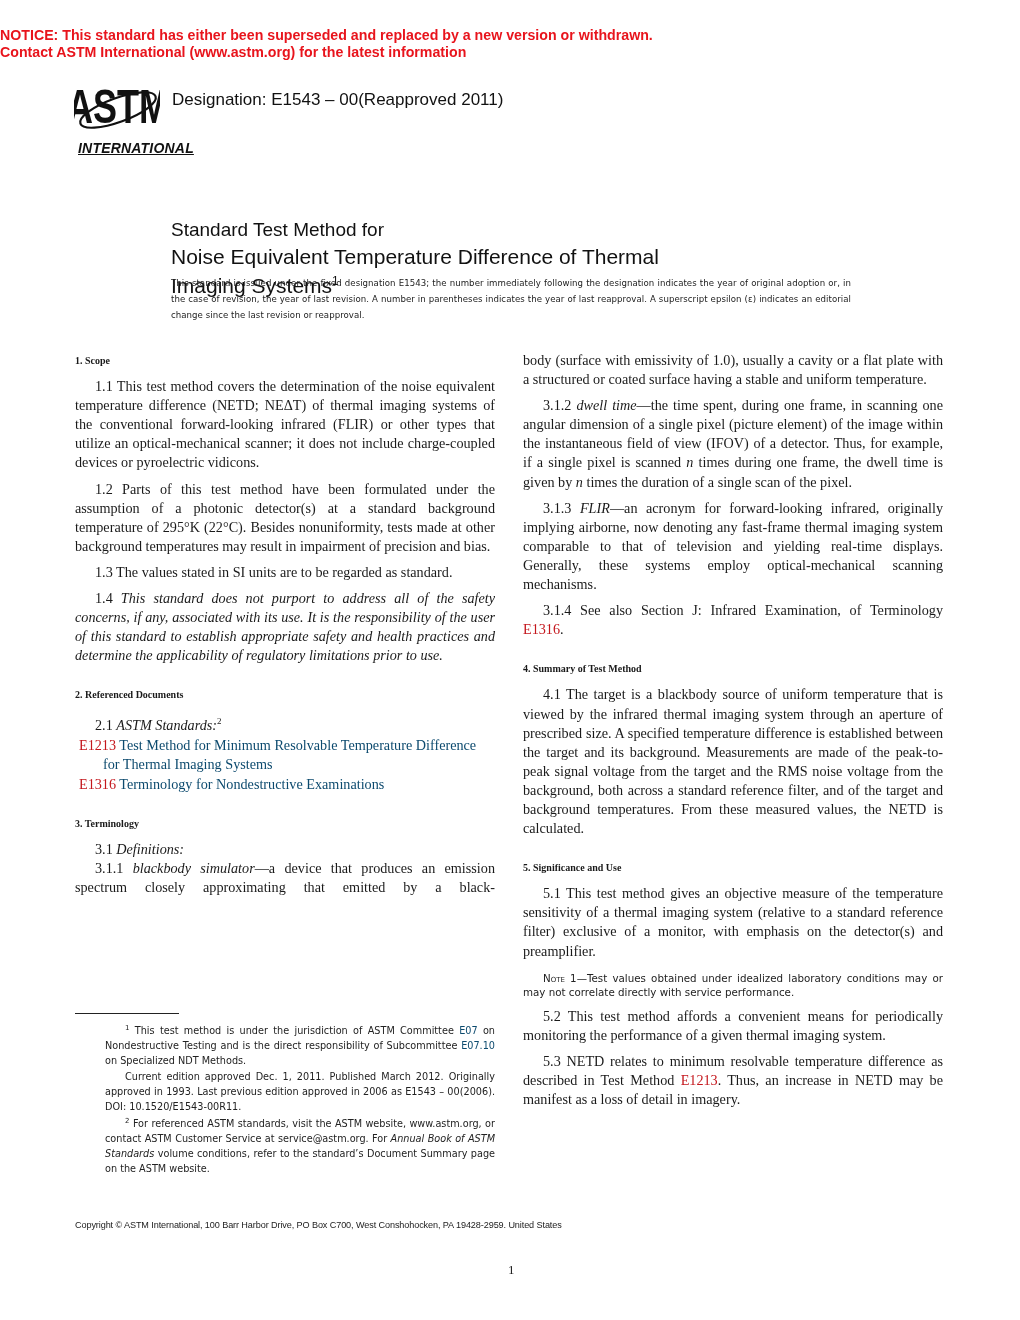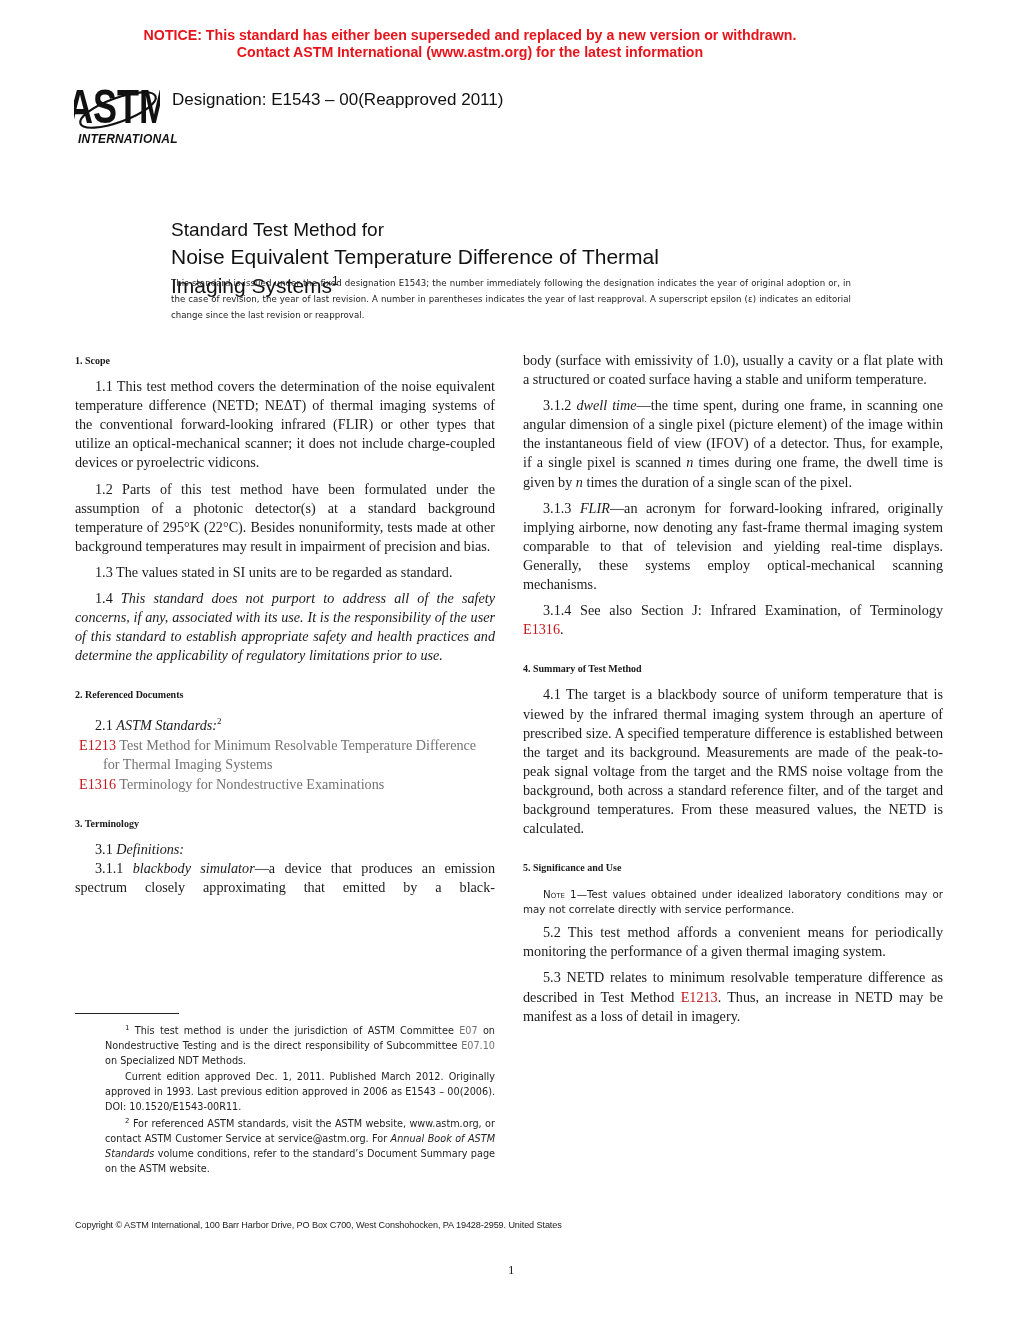--- a/index.html
+++ b/index.html
@@ -1,24 +1,24 @@
 <!DOCTYPE html>
 <html><head>
 <meta charset="utf-8">
 <style>
   * { box-sizing: border-box; margin: 0; padding: 0; }
   html, body { width: 1020px; height: 1320px; background: #ffffff; overflow: hidden; }
   body { position: relative; font-family: "Liberation Serif", serif; color: #1a1a1a; }
 
-  .notice { position: absolute; top: 27px; left: 0; width: 940px; text-align: center;
+  .notice { position: absolute; top: 27px; left: 0; width: 940px; 
     font-family: "Liberation Sans", sans-serif; font-weight: bold; color: #e8141c; font-size: 14.2px; line-height: 17px; }
 
   .logo { position: absolute; left: 74px; top: 78px; width: 86px; height: 66px; }
-  .logo-text { position: absolute; left: 78px; top: 132px; font-family: "Liberation Sans", sans-serif;
-    font-weight: bold; font-style: italic; font-size: 12px; letter-spacing: 0.2px; color: #111; }
+  .logo-text { position: absolute; left: 78px; top: 140px; font-family: "Liberation Sans", sans-serif;
+    font-weight: bold; font-style: italic; font-size: 14px; letter-spacing: 0.2px; color: #111; text-decoration: underline; }
   .designation { position: absolute; left: 172px; top: 90px; font-family: "Liberation Sans", sans-serif;
     font-size: 17px; color: #111; }
 
   .title-block { position: absolute; left: 171px; top: 176px; font-family: "Liberation Sans", sans-serif; color: #111; margin-top: 43px; }
   .title-l1 { font-size: 19px; line-height: 22px; }
   .title-l2 { font-size: 21px; line-height: 27px; margin-top: 2px; }
   .title-l2 sup { font-size: 12px; vertical-align: super; line-height: 0; }
 
   .issued { position: absolute; left: 171px; top: 275px; width: 680px; font-family: "DejaVu Sans", sans-serif;
     font-size: 8.6px; line-height: 16px; color: #222; text-align: justify; letter-spacing: 0.05px; }
@@ -26,21 +26,21 @@
   .col { position: absolute; width: 420px; font-size: 14.2px; line-height: 19.1px; text-align: justify; }
   .col-left { left: 75px; top: 351px; }
   .col-right { left: 523px; top: 351px; }
 
   .h { font-weight: bold; font-size: 10px; margin-bottom: 7px; }
   .p { text-indent: 20px; margin-bottom: 7px; }
   .p.cont { text-indent: 0; }
   .sec-gap { height: 13px; }
   .i { font-style: italic; }
   .red { color: #c4161c; margin-top: 32px; }
-  .blue { color: #737373; }
+  .blue { color: #0c4a6e; }
   .ref { padding-left: 28px; text-indent: -24px; text-align: left; }
   .ref-first { padding-left: 4px; text-indent: 20px; font-family: Liberation Serif, serif; }
 
   .note { font-family: "DejaVu Sans", sans-serif; font-size: 10.3px; line-height: 14.5px; color: #222;
     text-indent: 20px; margin: 10px 0 7px 0; text-align: justify; }
   .note .sc { font-variant: small-caps; }
 
   .fn-rule { position: absolute; left: 75px; top: 1013px; width: 104px; border-top: 1px solid #222; }
   .footnotes { position: absolute; left: 75px; top: 1021px; width: 420px; font-family: "DejaVu Sans", sans-serif;
     font-size: 9.7px; line-height: 15.1px; color: #222; text-align: justify; }
@@ -105,19 +105,20 @@
   <div class="p"><span>3.1.2 </span><span class="i">dwell time</span><span>—the time spent, during one frame, in scanning one angular dimension of a single pixel (picture element) of the image within the instantaneous field of view (IFOV) of a detector. Thus, for example, if a single pixel is scanned </span><span class="i">n</span><span> times during one frame, the dwell time is given by </span><span class="i">n</span><span> times the duration of a single scan of the pixel.</span></div>
   <div class="p"><span>3.1.3 </span><span class="i">FLIR</span><span>—an acronym for forward-looking infrared, originally implying airborne, now denoting any fast-frame thermal imaging system comparable to that of television and yielding real-time displays. Generally, these systems employ optical-mechanical scanning mechanisms.</span></div>
   <div class="p"><span>3.1.4 See also Section J: Infrared Examination, of Terminology </span><span class="red">E1316</span><span>.</span></div>
 
   <div class="sec-gap"></div>
   <div class="h">4.  Summary of Test Method</div>
   <div class="p">4.1  The target is a blackbody source of uniform temperature that is viewed by the infrared thermal imaging system through an aperture of prescribed size. A specified temperature difference is established between the target and its background. Measurements are made of the peak-to-peak signal voltage from the target and the RMS noise voltage from the background, both across a standard reference filter, and of the target and background temperatures. From these measured values, the NETD is calculated.</div>
 
   <div class="sec-gap"></div>
   <div class="h">5.  Significance and Use</div>
+  <div class="p">5.1 This test method gives an objective measure of the temperature sensitivity of a thermal imaging system (relative to a standard reference filter) exclusive of a monitor, with emphasis on the detector(s) and preamplifier.</div>
   <div class="note"><span class="sc">Note 1</span><span>—Test values obtained under idealized laboratory conditions may or may not correlate directly with service performance.</span></div>
   <div class="p">5.2 This test method affords a convenient means for periodically monitoring the performance of a given thermal imaging system.</div>
   <div class="p"><span>5.3 NETD relates to minimum resolvable temperature difference as described in Test Method </span><span class="red">E1213</span><span>. Thus, an increase in NETD may be manifest as a loss of detail in imagery.</span></div>
 </div>
 
 <div class="copyright">Copyright © ASTM International, 100 Barr Harbor Drive, PO Box C700, West Conshohocken, PA 19428-2959. United States</div>
 <div class="page-num">1</div>
 
 </body></html>

